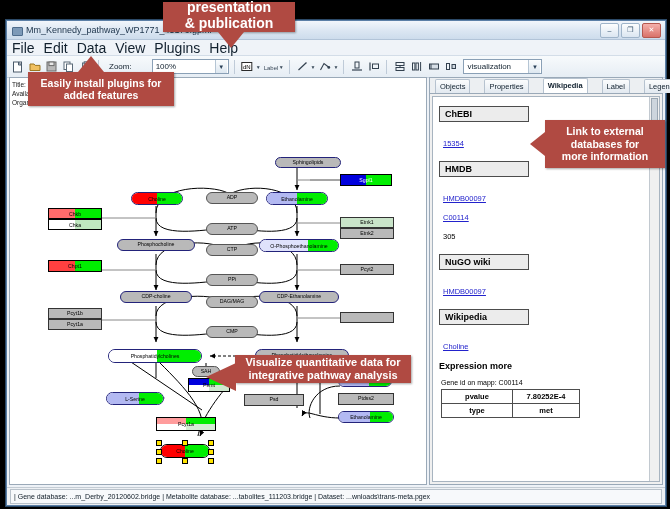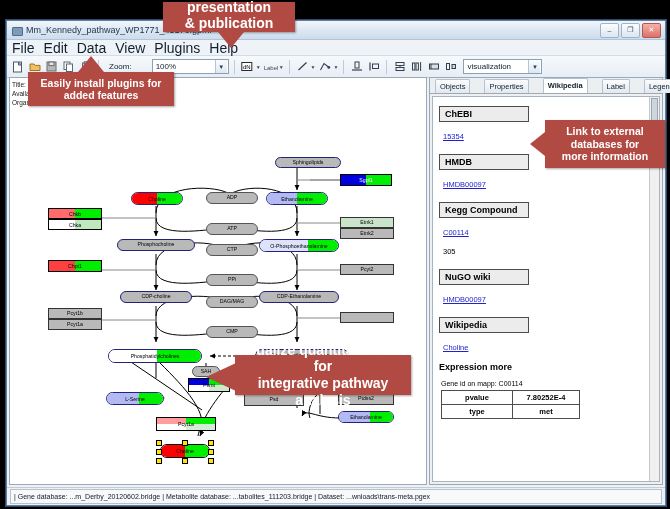--- a/index.html
+++ b/index.html
@@ -55,21 +55,21 @@
 
   
   .tabs{display:flex;align-items:flex-end;height:15px;padding-left:5px;gap:14px;
         background:#eceff2;border-bottom:1px solid #9aa9b8;}
   .tab{font-size:7.5px;color:#10202e;padding:2px 4px 2px;border:1px solid #b6c2cf;border-bottom:none;
        background:linear-gradient(180deg,#fbfcfd,#e2e9f0);border-radius:2px 2px 0 0;line-height:9px;}
   .tab.active{background:#fff;font-weight:bold;padding-bottom:3px;}
   .sb-scroll{position:relative;flex:1;background:#fff;margin:2px;border:1px solid #a8b4c0;overflow:hidden;}
   .sb-inner{padding:6px 8px 6px 6px;}
   .sb-head{display:inline-block;min-width:78px;border:1px solid #4c4c4c;background:#ececec;
-           font-size:9px;font-weight:bold;color:#000;padding:2px 5px;margin-bottom:10px;}
+           font-size:9px;font-weight:bold;color:#000;padding:2px 5px;margin-bottom:17px;}
   .sb-link{font-size:7.5px;color:#2222cc;text-decoration:underline;margin:0 0 10px 4px;display:block;}
   .sb-text{font-size:7.5px;color:#000;margin:0 0 10px 4px;display:block;}
   .sb-exp{font-size:9px;font-weight:bold;color:#000;margin:2px 0 8px 0;}
   .sb-geneid{font-size:7px;color:#000;margin:0 0 3px 2px;}
   table.expr{border-collapse:collapse;margin-left:2px;}
   table.expr td{border:1px solid #4d4d4d;font-size:7.5px;text-align:center;padding:2px 4px;
                 color:#000;background:#fff;font-weight:bold;}
   table.expr td.k{width:62px;}
   table.expr td.v{width:58px;}
   .vscroll{position:absolute;right:0;top:0;bottom:0;width:9px;background:#f0f0f0;border-left:1px solid #c2c9d0;}
@@ -510,21 +510,20 @@
 
         <div class="sb-scroll">
           <div class="sb-inner">
 
             <div class="sb-head">ChEBI</div>
             <a class="sb-link">15354</a>
 
             <div class="sb-head">HMDB</div>
             <a class="sb-link">HMDB00097</a>
 
-            <div class="sb-head">Kegg Compound</div>
             <a class="sb-link">C00114</a>
 
             <span class="sb-text">305</span>
 
             <div class="sb-head">NuGO wiki</div>
             <a class="sb-link">HMDB00097</a>
 
             <div class="sb-head">Wikipedia</div>
             <a class="sb-link">Choline</a>
 
@@ -570,19 +569,19 @@
   </div>
   <div class="arrow-up" style="left:78px;top:56px;"></div>
 
   <div class="callout" style="left:545px;top:120px;width:120px;height:48px;font-size:10.5px;white-space:pre-line;">
     <span>Link  to external
 databases  for
 more information</span>
   </div>
   <div class="arrow-left" style="left:530px;top:132px;"></div>
 
-  <div class="callout" style="left:235px;top:355px;width:176px;height:40px;font-size:14px;white-space:pre-line;">
+  <div class="callout" style="left:235px;top:355px;width:176px;height:28px;font-size:11px;white-space:pre-line;">
     <span>Visualize quantitative data  for
 integrative pathway analysis</span>
   </div>
   <div class="arrow-left" style="left:206px;top:363px;border-right-width:30px;border-top-width:14px;border-bottom-width:14px;"></div>
 
 </div>
 
 </body></html>

